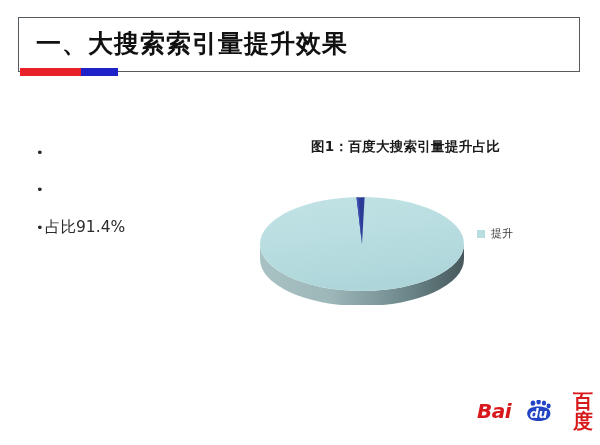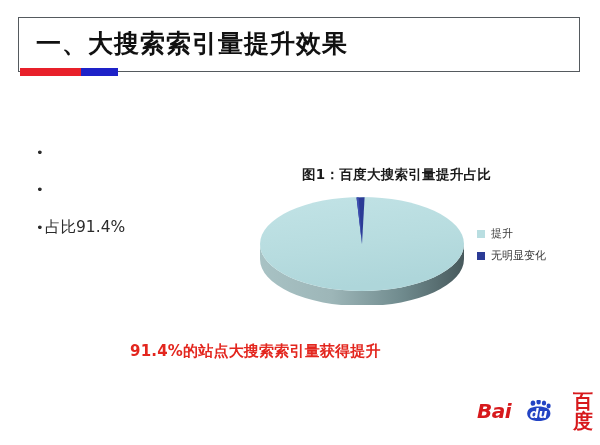--- a/index.html
+++ b/index.html
@@ -93,28 +93,27 @@
   
   #chart-area {
     position: absolute;
     left: 240px;
     top: 128px;
     width: 350px;
     height: 190px;
   }
   #chart-title {
     position: absolute;
-    left: 62px;
+    left: 71px;
     top: 10px;
     font-size: 13.5px;
     font-weight: bold;
     color: #1a1a1a;
     white-space: nowrap;
     letter-spacing: 0.3px;
-    margin-top: 28px;
   }
   #pie-wrap {
     position: absolute;
     left: 12px;
     top: 52px;
     width: 220px;
     height: 125px;
   }
   #pie-svg {
     display: block;
@@ -244,28 +243,23 @@
           <path d="M 110,64 L 104.5,17.4 A 102,47 0 0 1 106.6,17.25 Z" fill="#3f4fb0"></path>
         </g>
       </svg>
     </div>
 
     <div id="legend">
       <div class="legend-row">
         <span class="legend-swatch" style="background:#b9dee1"></span>
         <span class="legend-label">提升</span>
       </div>
-      <div class="legend-row">
-        <span class="legend-swatch" style="background:#2b3b96"></span>
-        <span class="legend-label">无明显变化</span>
-      </div>
     </div>
   </div>
 
-  <div id="conclusion">91.4%的站点大搜索索引量获得提升</div>
 
   <div id="baidu-logo">
     <span id="logo-bai">Bai</span>
     <span id="logo-paw">
       <svg width="30" height="22" viewBox="0 0 30 22">
         <ellipse cx="9" cy="3.2" rx="2.3" ry="2.6" fill="#2344c4"></ellipse>
         <ellipse cx="14.6" cy="1.9" rx="2.2" ry="2.6" fill="#2344c4"></ellipse>
         <ellipse cx="20" cy="3.0" rx="2.2" ry="2.6" fill="#2344c4"></ellipse>
         <ellipse cx="24.6" cy="6.0" rx="2.1" ry="2.4" fill="#2344c4"></ellipse>
         <path d="M3.2,13.4 C3.2,8.6 8,6.6 14.5,6.6 C21,6.6 26.4,8.6 26.4,13.4 C26.4,18.4 21,21 14.5,21 C8,21 3.2,18.4 3.2,13.4 Z" fill="#2344c4"></path>

